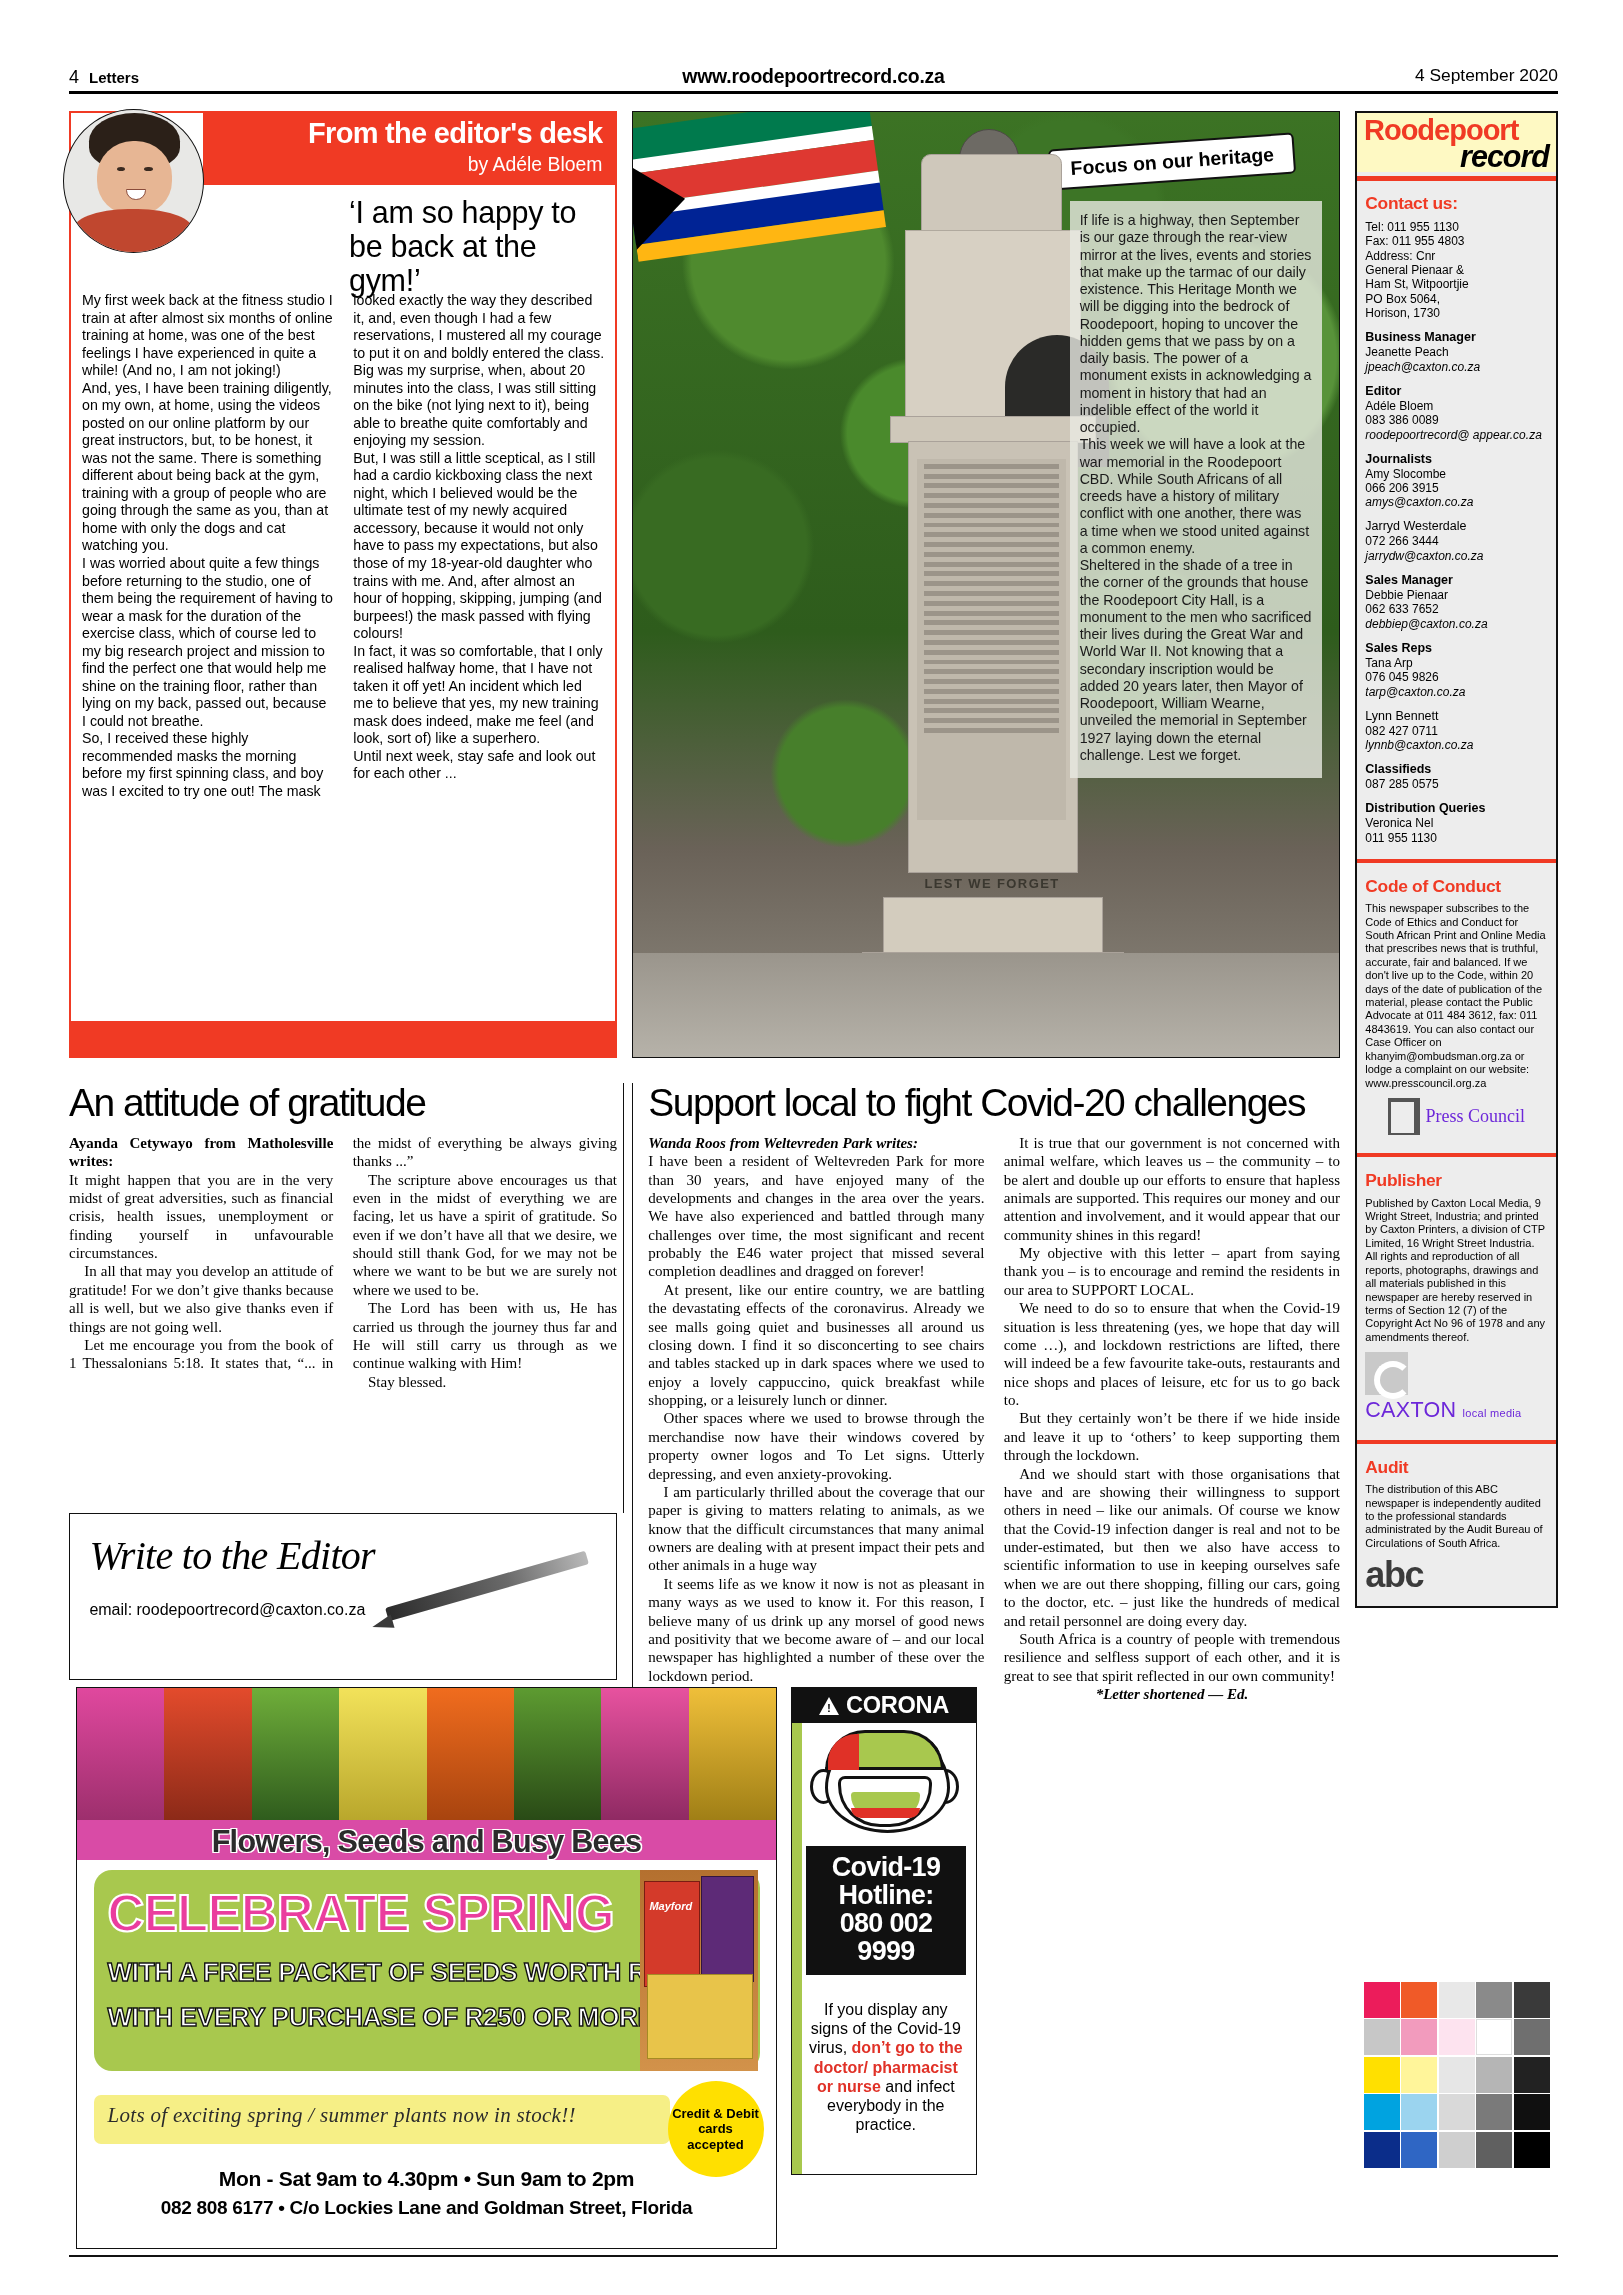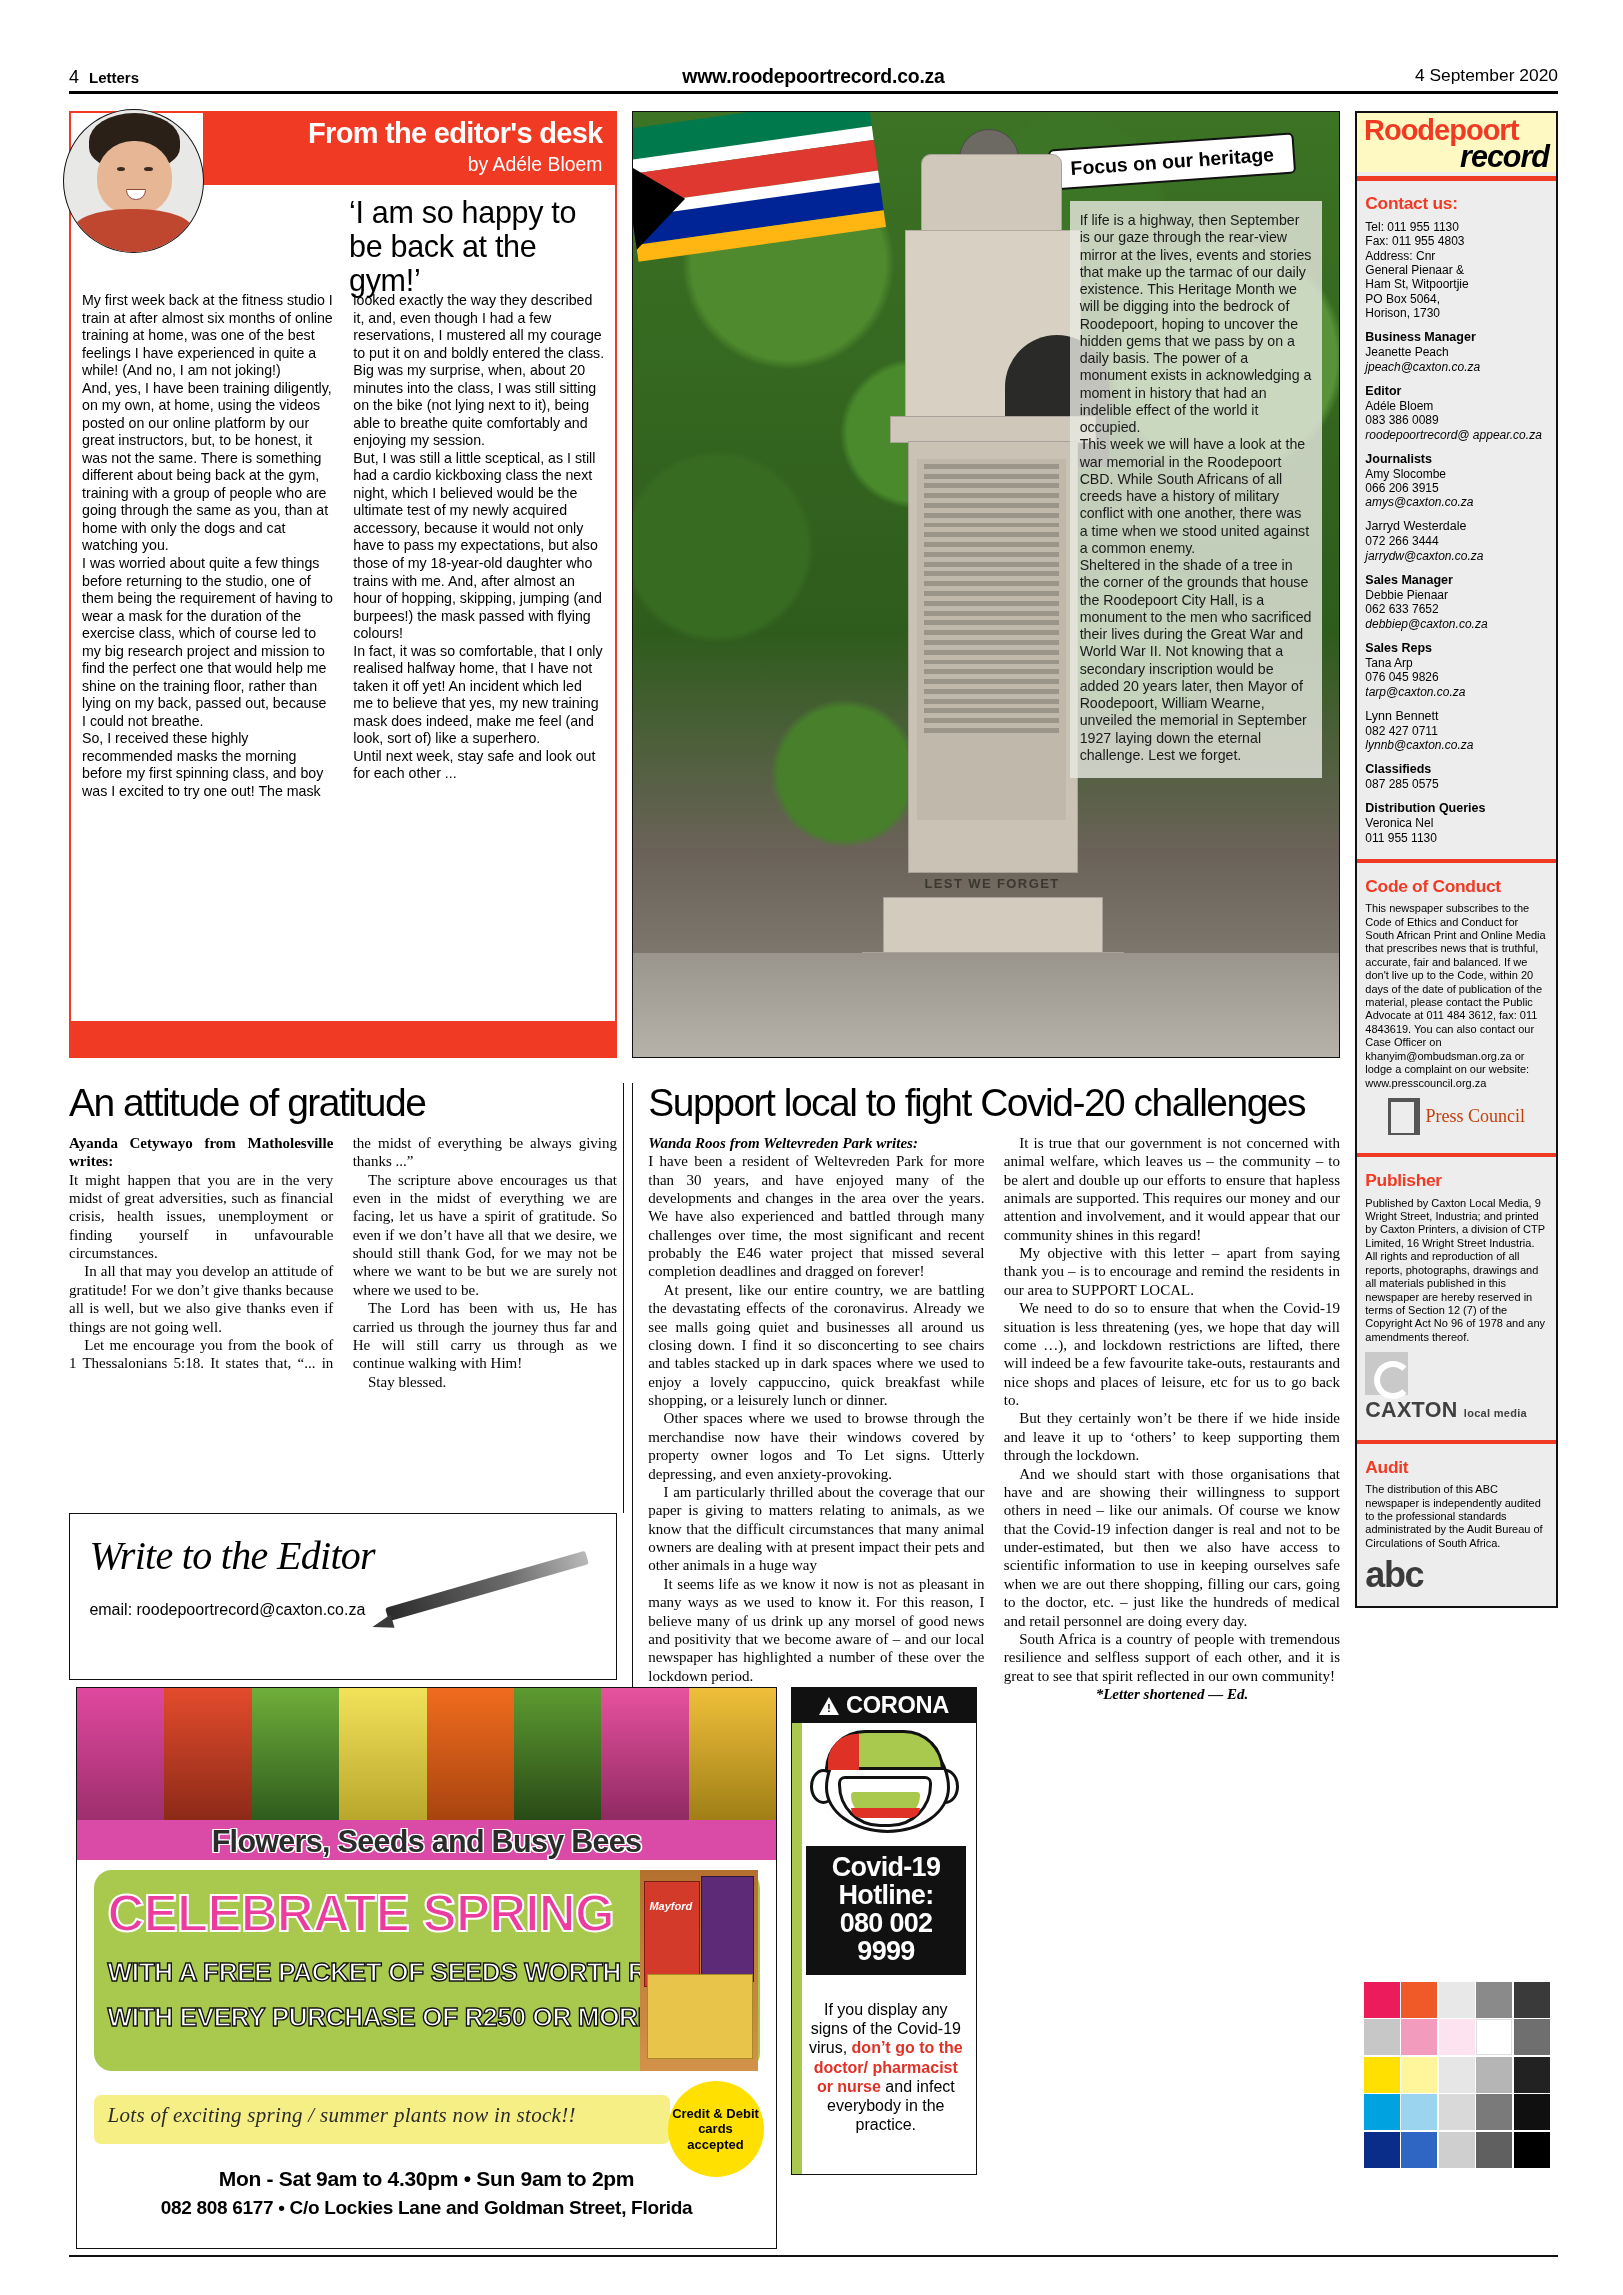--- a/index.html
+++ b/index.html
@@ -78,25 +78,25 @@
   .rl2{font-size:30.5px;font-weight:700;font-style:italic;letter-spacing:-1px;line-height:.95;text-align:right;margin-top:-2.8px;}
   .redline{height:4.2px;background:#f03a24;margin:4.2px 0 0 0;}
   .sec-h{color:#f03a24;font-size:17.4px;font-weight:700;margin:5.6px 0 5.6px 0;letter-spacing:-0.3px;}
   .rail p{margin:0;font-size:12px;line-height:1.2;}
   .rail .nm{font-weight:700;font-size:12.5px;margin-top:9.7px;}
   .rail .em{font-style:italic;}
   .rail .body{font-size:11px;line-height:1.22;}
   .presscouncil{display:flex;align-items:center;justify-content:center;gap:5.6px;margin:8.3px 0 4.2px 0;}
   .pc-mark{width:32px;height:37px;background:#555;position:relative;}
   .pc-mark:after{content:"";position:absolute;left:2.8px;top:4.2px;width:23.6px;height:30.5px;background:#ededed;}
-  .pc-txt{font-family:"Liberation Serif",serif;font-size:18px;line-height:.95;color:#c2410c;}
+  .pc-txt{font-family:"Liberation Serif",serif;font-size:18px;line-height:.95;color:#6d28d9;}
   .caxton{margin:8.3px 0 2.8px 0;}
   .cax-c{width:43px;height:43px;background:#c9c9c9;position:relative;margin-bottom:2.8px;}
   .cax-c:after{content:"";position:absolute;left:8.3px;top:8.3px;width:26px;height:26px;border:6.2px solid #fff;border-radius:50%;border-right-color:transparent;}
-  .cax-name{font-size:21.5px;color:#404040;letter-spacing:0.3px;font-weight:bold;}
+  .cax-name{font-size:21.5px;color:#6d28d9;letter-spacing:0.3px;}
   .cax-name span{font-size:11px;}
   .abc{font-size:36px;font-weight:700;color:#3b3b3b;letter-spacing:-1.4px;margin-top:4.2px;}
 
   
   .swatches{position:absolute;left:1364px;top:1982px;width:187px;display:grid;grid-template-columns:repeat(5,36px);grid-auto-rows:36px;gap:1.4px;}
   .swatches i{display:block;}
 
   
   .art{position:absolute;}
   .art h2{margin:0;font-size:39px;font-weight:400;letter-spacing:-1.5px;line-height:1.02;font-family:"Liberation Sans",sans-serif;}

